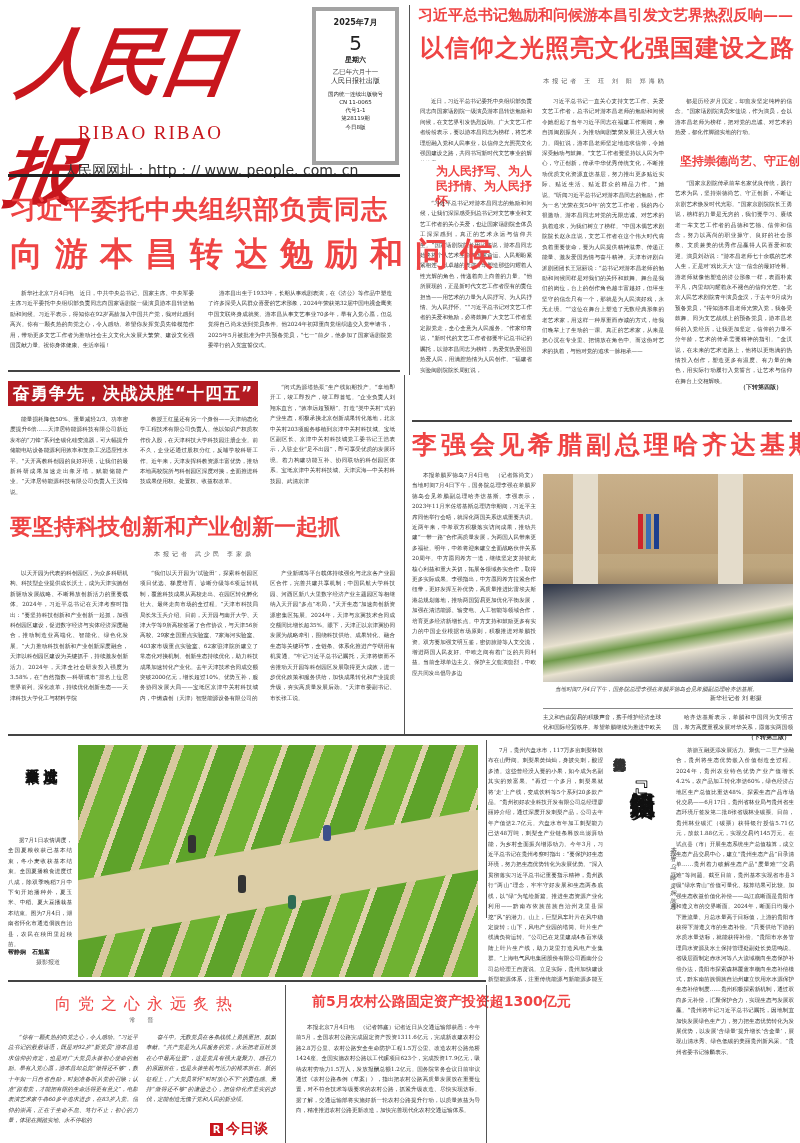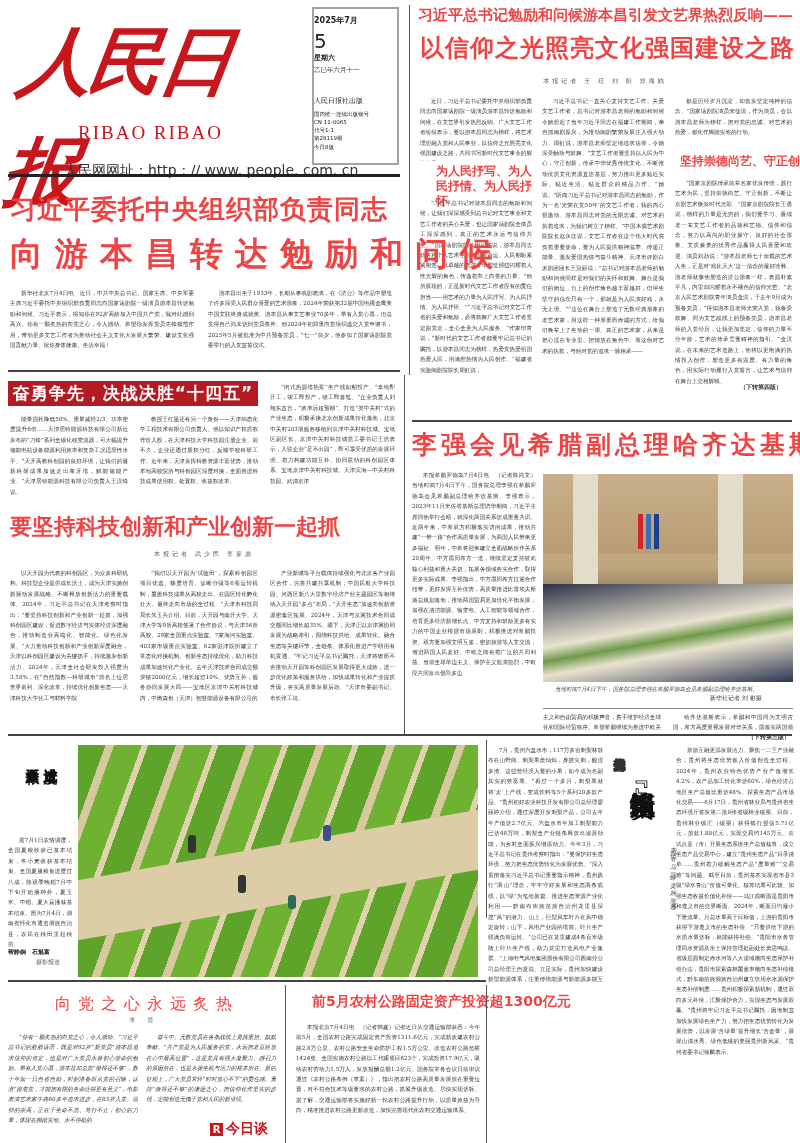--- a/index.html
+++ b/index.html
@@ -1,27 +1,27 @@
 <!DOCTYPE html>
 <html><head>
 <meta charset="utf-8">
 <style>
 *{box-sizing:border-box;margin:0;padding:0}
 body{width:800px;height:1143px;background:#fff;font-family:"DejaVu Serif",serif;color:#222;position:relative;overflow:hidden}
 .abs{position:absolute}
 .masthead-logo{left:20px;top:6px;width:270px;height:110px;color:#c8161d;font-family:"DejaVu Serif",serif;font-size:74px;font-weight:bold;font-style:italic;letter-spacing:-4px;line-height:110px;transform:skewX(-8deg)}
 .masthead-pinyin{left:78px;top:122px;font-size:19px;color:#c8161d;letter-spacing:2px;font-family:"Liberation Serif",serif}
 .website{left:64px;top:162px;font-size:14px;color:#333;font-family:"DejaVu Sans",sans-serif}
-.datebox{left:312px;top:7px;width:87px;height:158px;border:2px solid #a3a3a3;text-align:left;font-family:"DejaVu Sans",sans-serif;color:#222}
+.datebox{left:312px;top:7px;width:87px;height:158px;border:4px solid #a3a3a3;text-align:center;font-family:"DejaVu Sans",sans-serif;color:#222}
 .datebox div{line-height:1.3}
 .db-ym{font-size:8px;margin-top:7px;font-weight:bold}
 .db-day{font-size:20px;margin-top:2px}
 .db-wk{font-size:7px;font-weight:bold}
 .db-lunar{font-size:6.5px;color:#444;margin-top:3px}
-.db-pub{font-size:7px;margin-top:22px;font-family:"DejaVu Serif",serif}
+.db-pub{font-size:7px;margin-top:0;font-family:"DejaVu Serif",serif}
 .db-small{font-size:5.5px;margin-top:1px}
 .db-reg{font-size:5.5px;margin-top:5px}
 .rule-top{left:8px;top:174px;width:392px;height:3px;background:#222}
 .vrule{width:1px;background:#555}
 .hrule{height:2px;background:#444}
 .hthin{height:1px;background:#888}
 .h1{font-family:"DejaVu Sans",sans-serif;font-weight:bold;color:#ef4444;white-space:nowrap}
 .body{font-size:5.6px;line-height:10.4px;color:#333;text-align:justify;overflow:hidden;font-family:"DejaVu Serif",serif}
 .byline{font-size:6px;color:#555;text-align:center;letter-spacing:3px}
 .redbanner{left:8px;top:381px;width:250px;height:25px;background:#b31b22;color:#fff;font-family:"DejaVu Sans",sans-serif;font-weight:bold;font-size:17px;text-align:center;line-height:25px;letter-spacing:1px}

